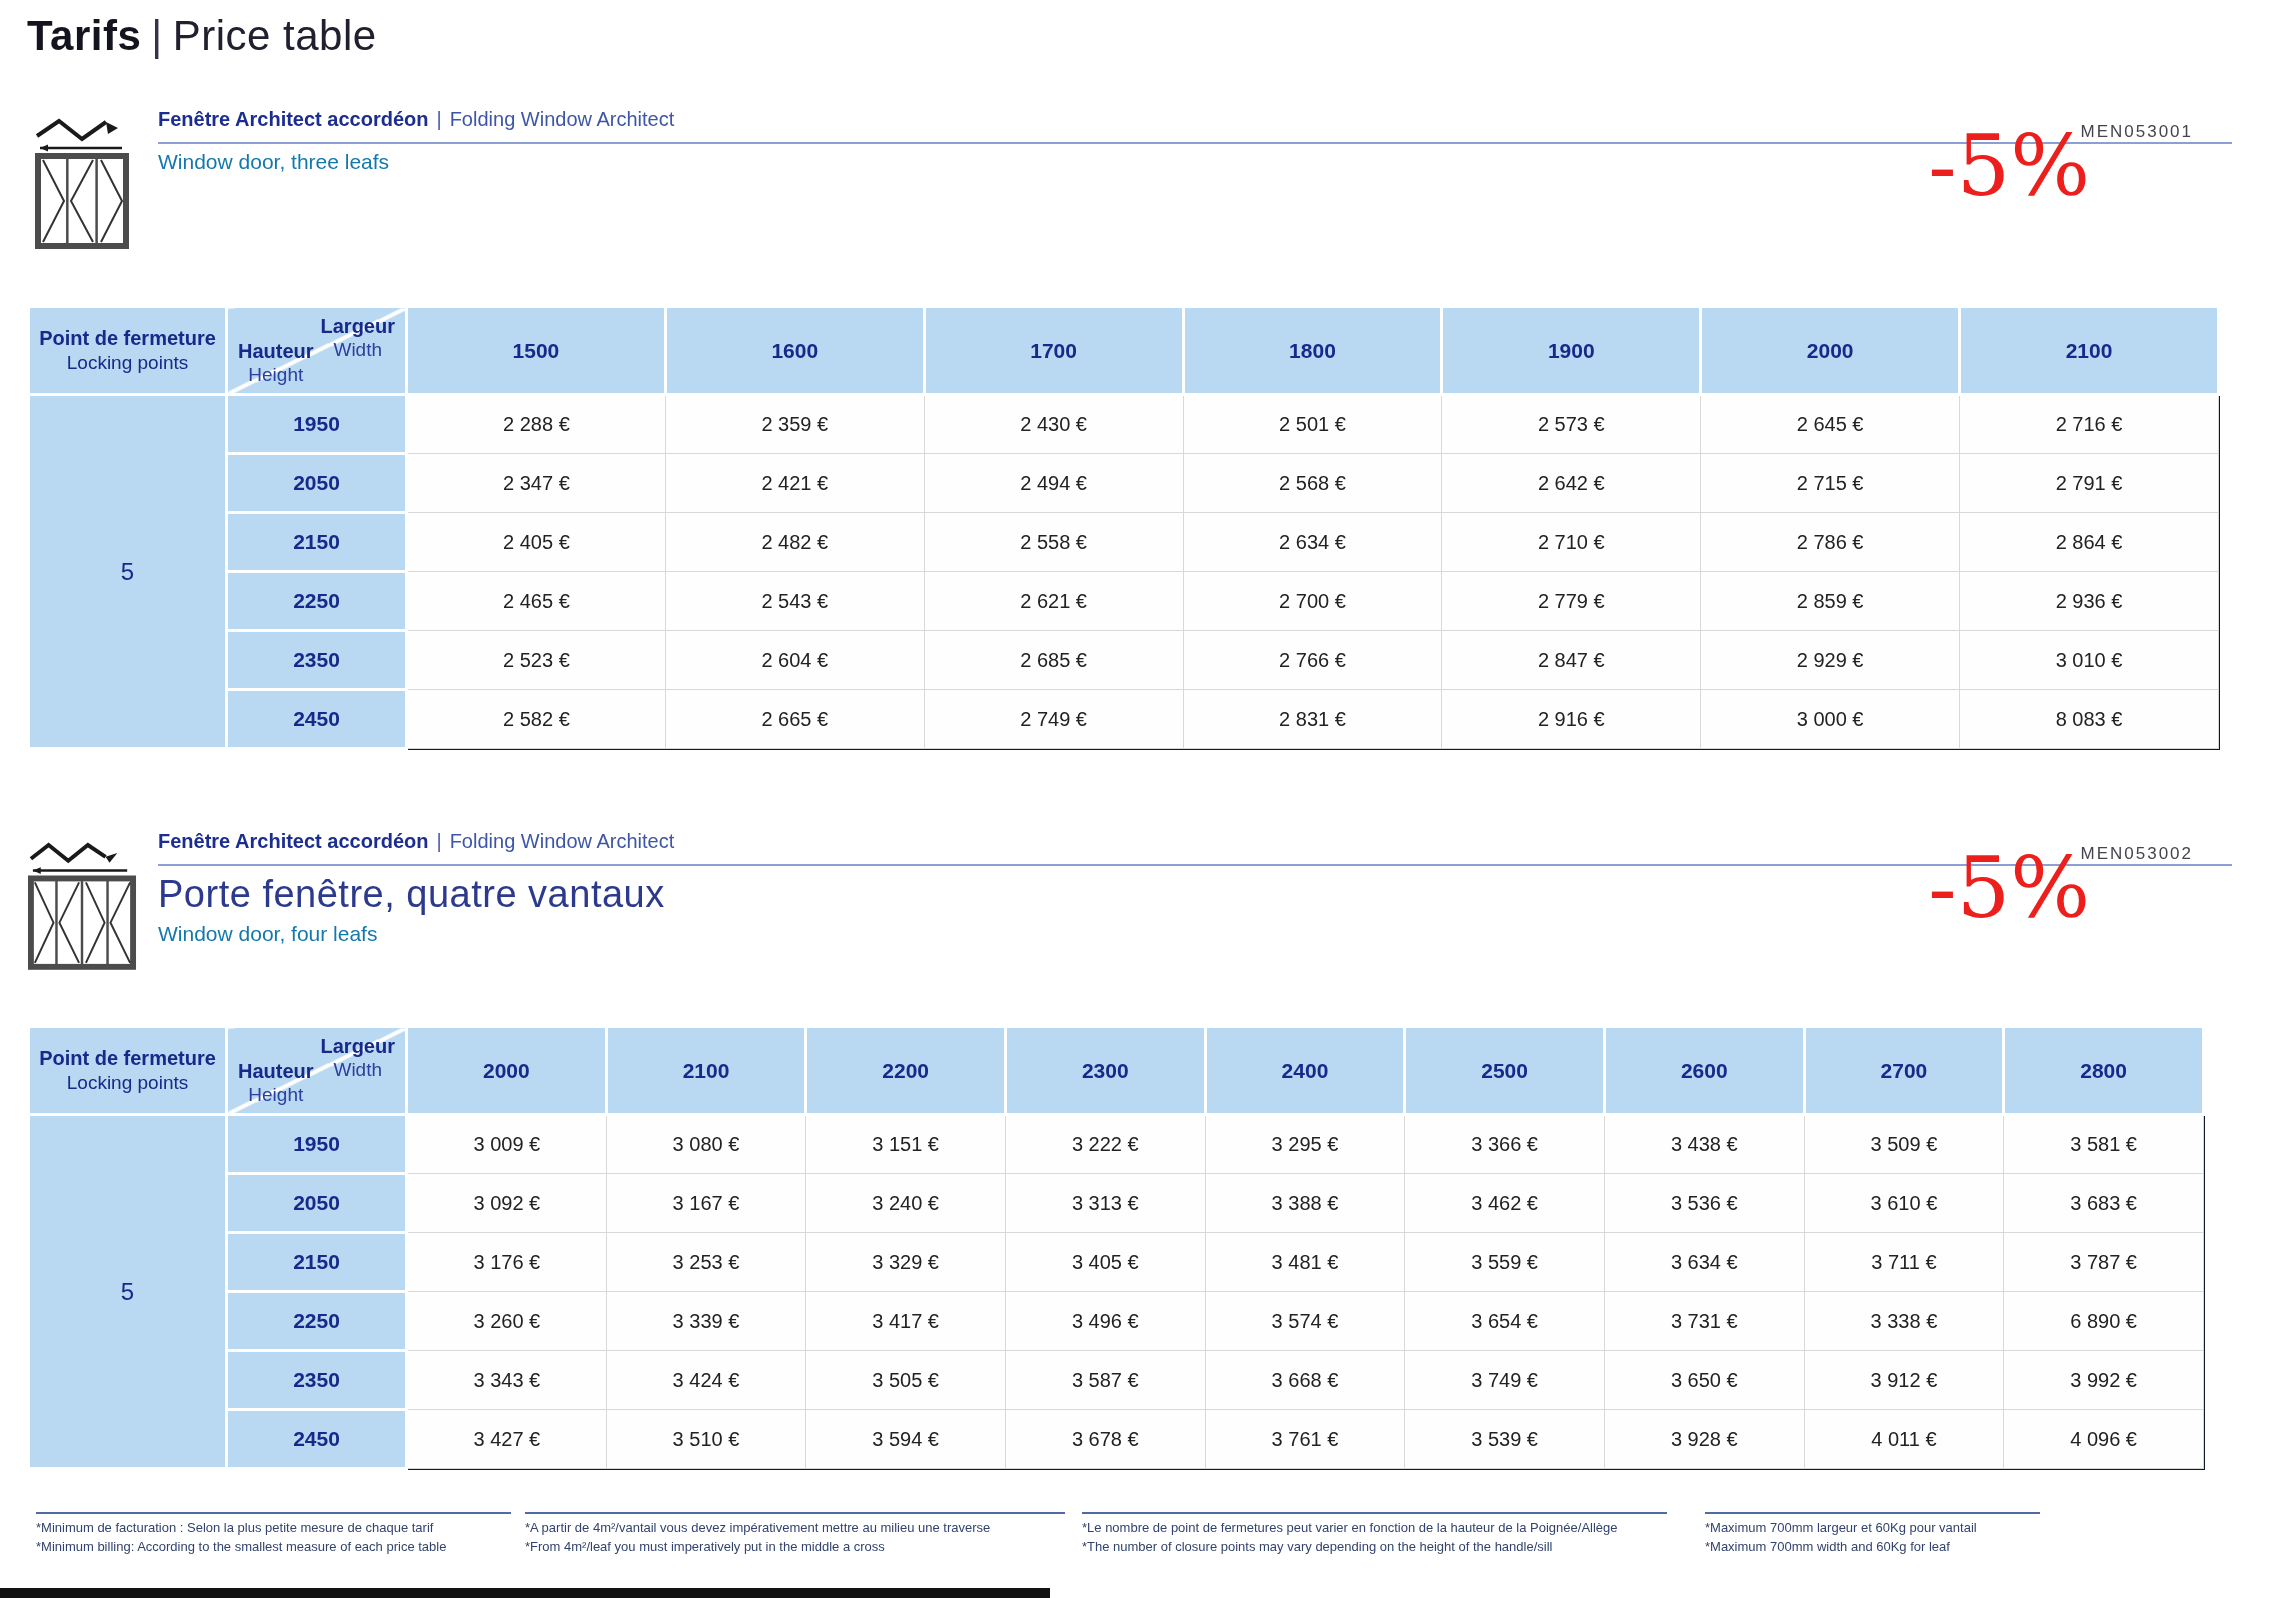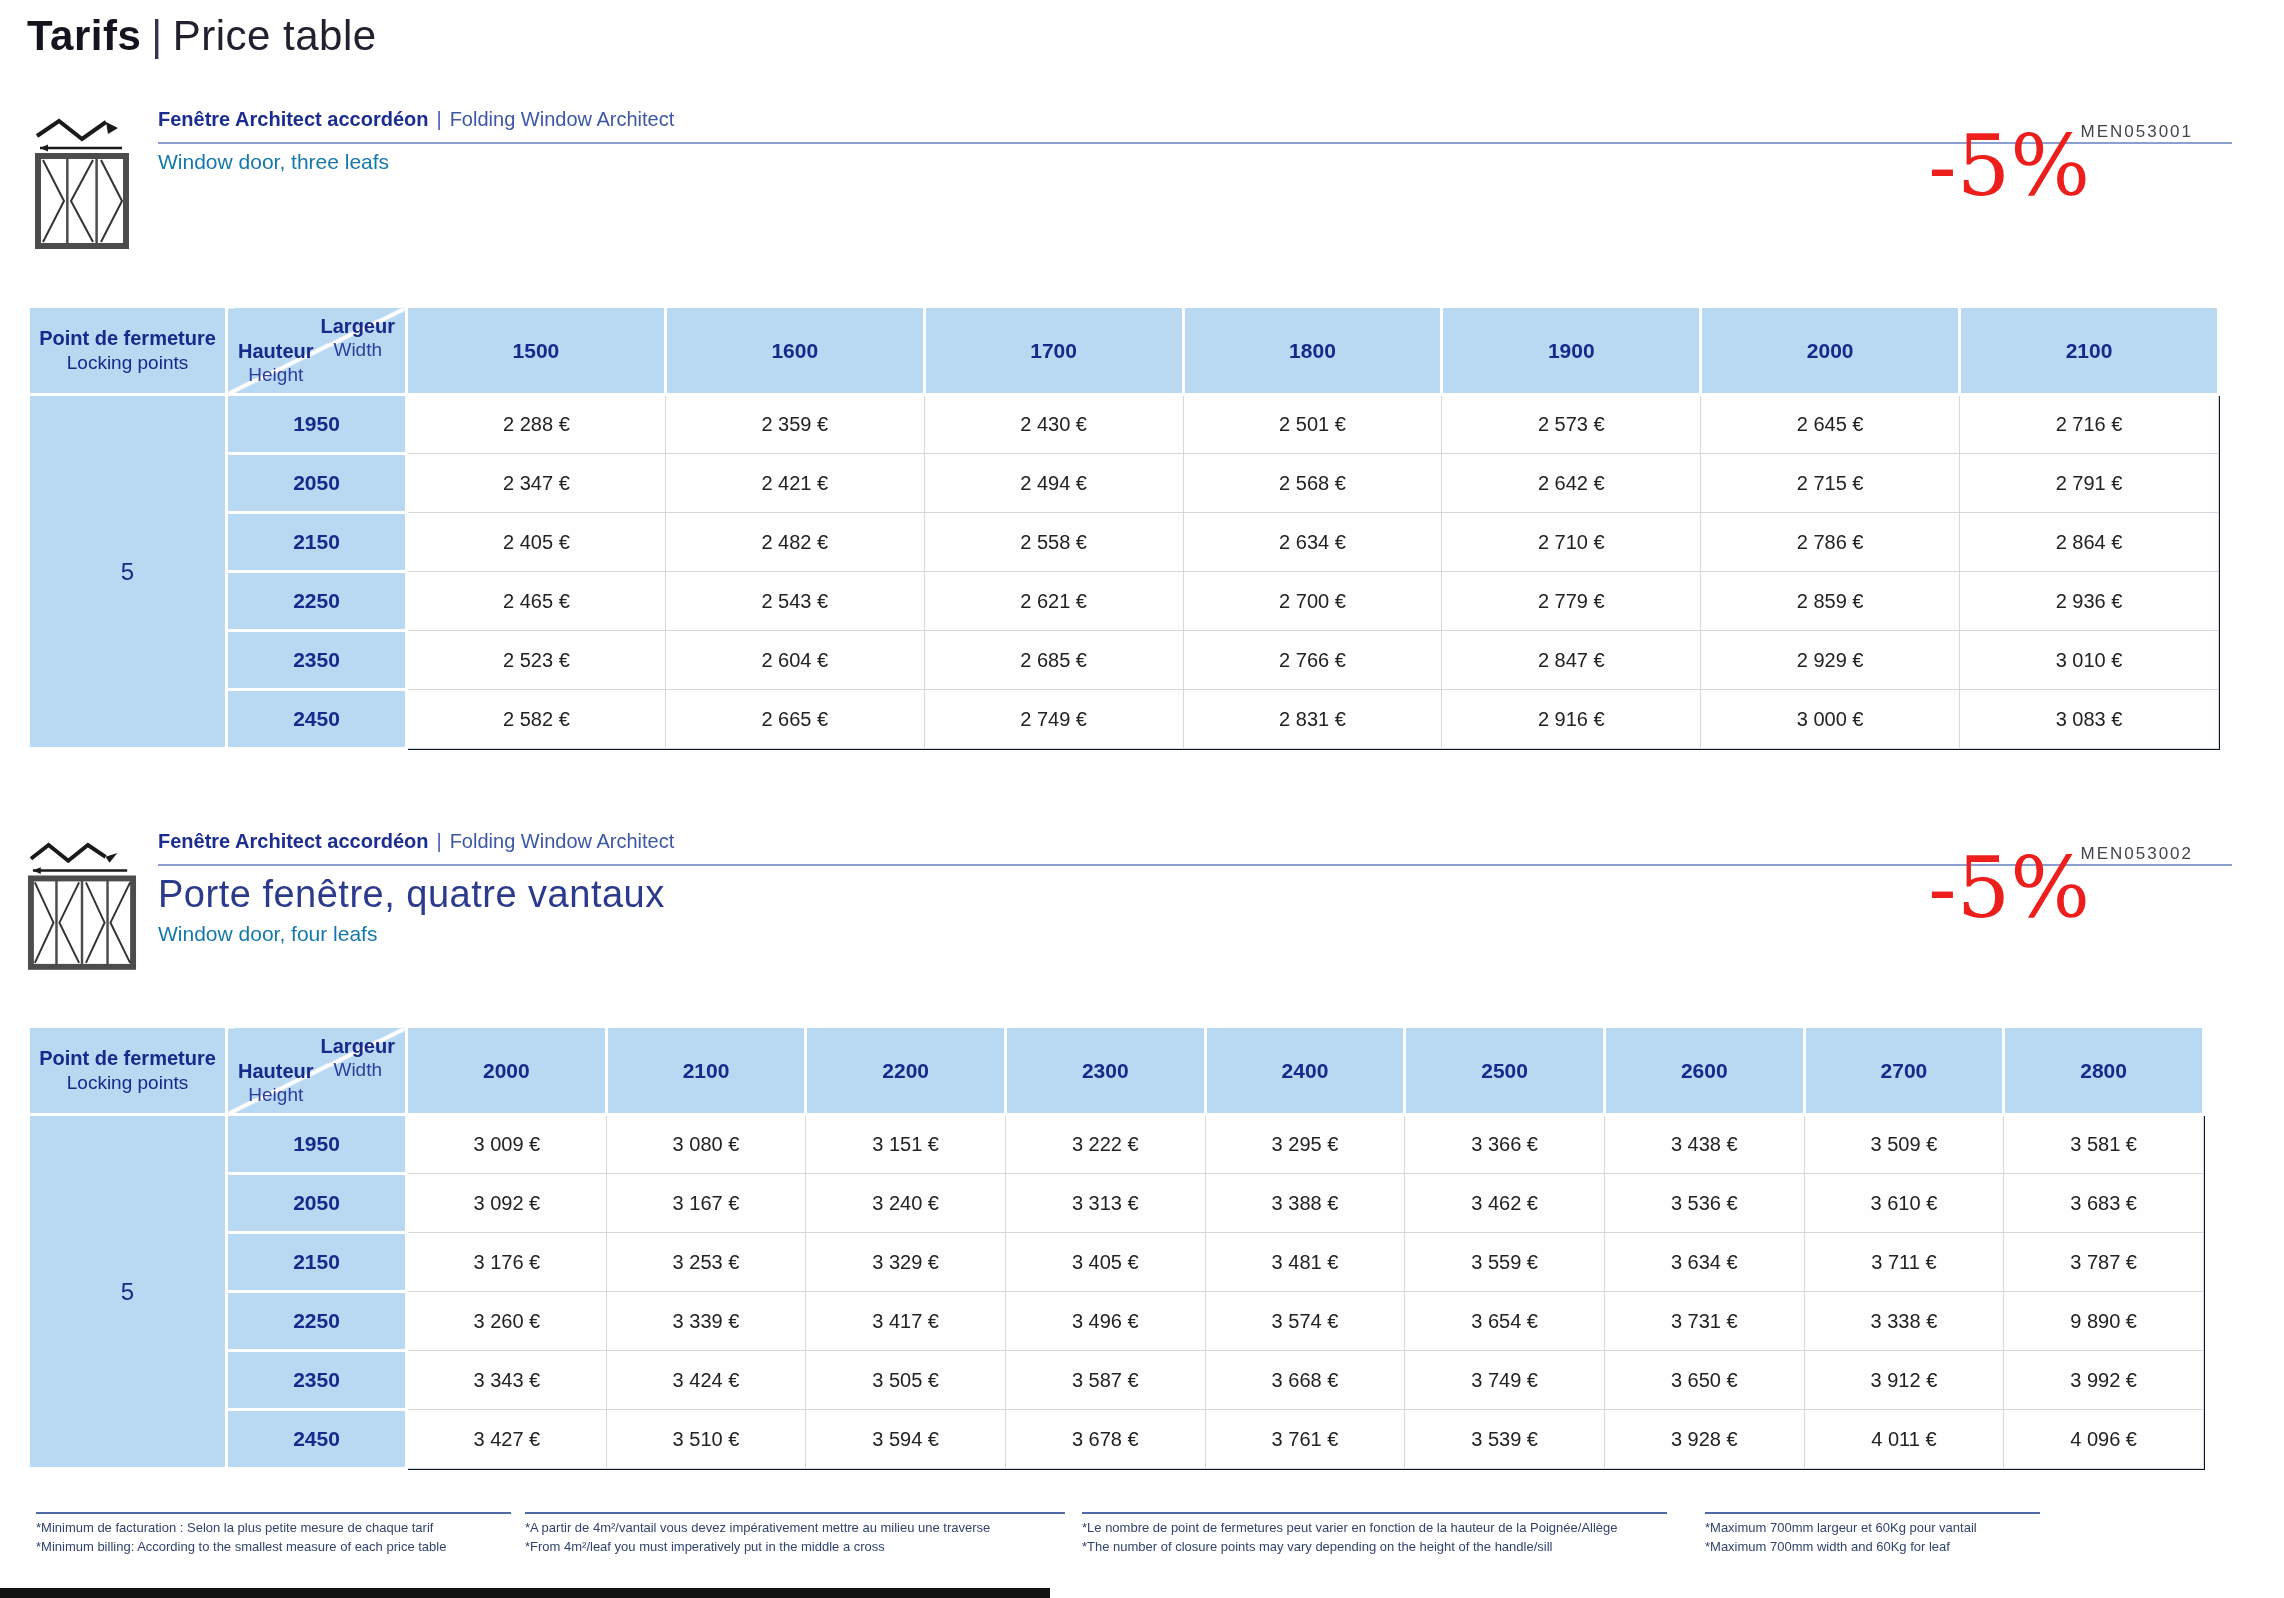--- a/index.html
+++ b/index.html
@@ -185,21 +185,21 @@
           <td class="price">3 010 €</td>
         </tr>
         <tr>
           <td class="hcell">2450</td>
           <td class="price">2 582 €</td>
           <td class="price">2 665 €</td>
           <td class="price">2 749 €</td>
           <td class="price">2 831 €</td>
           <td class="price">2 916 €</td>
           <td class="price">3 000 €</td>
-          <td class="price">3 083 €</td>
+          <td class="price">8 083 €</td>
         </tr>
       </tbody>
     </table>
 
   <div class="section-head sec2">
     <div class="icon-box win-icon">
       <svg viewBox="0 0 112 138" xmlns="http://www.w3.org/2000/svg">
         <polyline points="4,24 22,10 42,26 62,10 80,22" fill="none" stroke="#1a1a1a" stroke-width="4"></polyline>
         <polygon points="80,22 92,18 84,28" fill="#1a1a1a"></polygon>
         <line x1="6" y1="36" x2="102" y2="36" stroke="#1a1a1a" stroke-width="2.5"></line>
@@ -307,21 +307,21 @@
         <tr>
           <td class="hcell">2250</td>
           <td class="price">3 260 €</td>
           <td class="price">3 339 €</td>
           <td class="price">3 417 €</td>
           <td class="price">3 496 €</td>
           <td class="price">3 574 €</td>
           <td class="price">3 654 €</td>
           <td class="price">3 731 €</td>
           <td class="price">3 338 €</td>
-          <td class="price">9 890 €</td>
+          <td class="price">6 890 €</td>
         </tr>
         <tr>
           <td class="hcell">2350</td>
           <td class="price">3 343 €</td>
           <td class="price">3 424 €</td>
           <td class="price">3 505 €</td>
           <td class="price">3 587 €</td>
           <td class="price">3 668 €</td>
           <td class="price">3 749 €</td>
           <td class="price">3 650 €</td>

